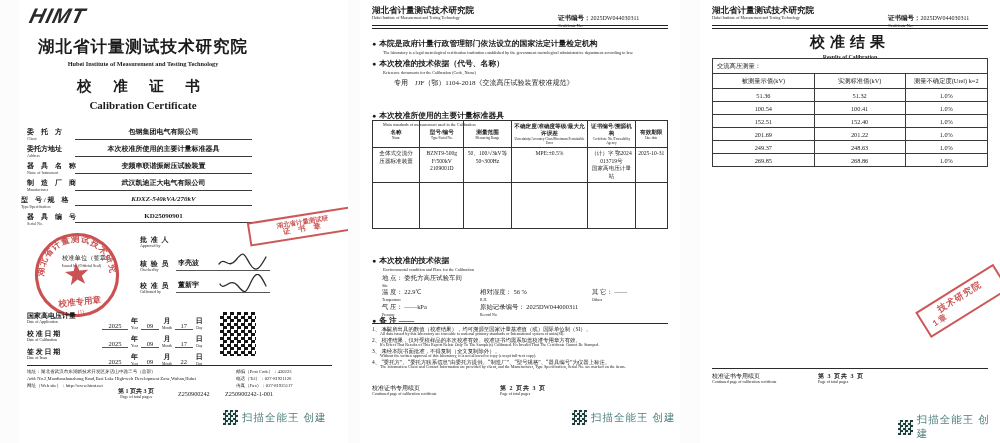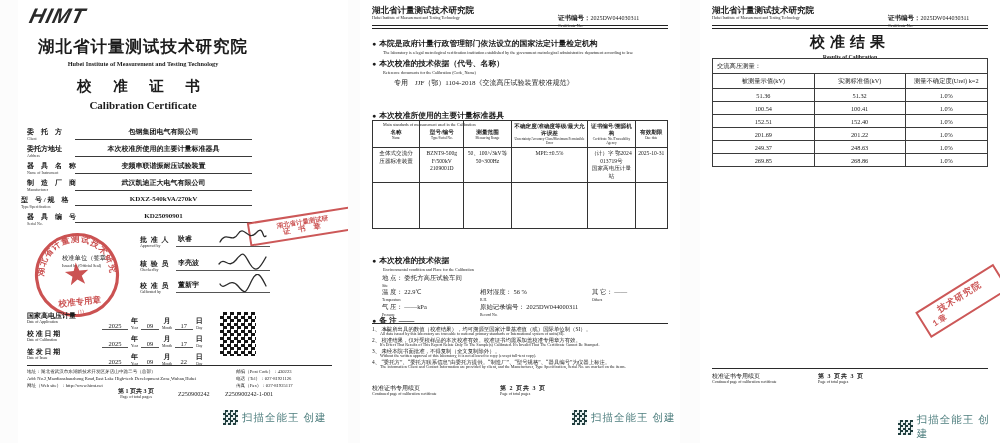--- a/index.html
+++ b/index.html
@@ -119,21 +119,21 @@
         <span class="lzh">制　造　厂　商</span>
         <span class="len">Manufacturer</span>
       </span>
     <span class="fval" style="top:0;">武汉凯迪正大电气有限公司</span>
   </div>
   <div class="abs" style="top:195px;left:0;width:330px;">
     <span class="flabel abs" style="left:3px;top:0;">
         <span class="lzh">型　号 / 规　格</span>
         <span class="len">Type/Specification</span>
       </span>
-    <span class="fval" style="top:0;">KDXZ-540kVA/270kV</span>
+    <span class="fval" style="top:0;font-style:italic;">KDXZ-540kVA/270kV</span>
   </div>
   <div class="abs" style="top:212px;left:0;width:330px;">
     <span class="flabel abs" style="left:9px;top:0;">
         <span class="lzh">器　具　编　号</span>
         <span class="len">Serial No.</span>
       </span>
     <span class="fval" style="top:0;">KD25090901</span>
   </div>
 
   <div class="abs tight" style="left:44px;top:246px;">
@@ -153,26 +153,20 @@
 
   <div class="abs cstamp tight" style="left:230px;top:214px;width:100px;padding:2px 3px;transform:rotate(-9deg);">
     <span class="b" style="display:block;font-size:6.5px;">湖北省计量测试研</span>
     <span class="b" style="display:block;font-size:7.5px;letter-spacing:3px;">证 书 章</span>
   </div>
 
   <div class="abs sigrole tight" style="left:122px;top:236px;">
       <span class="lzh">批 准 人</span>
       <span class="len">Approved by</span>
     </div>
-  <div class="abs sigline" style="left:158px;top:226px;width:94px;">
-    <span class="signame abs" style="left:2px;bottom:2px;">耿睿</span>
-    <svg class="sigsvg" width="52" height="20" viewBox="0 0 52 20">
-        <path d="M4 14 C10 2 16 16 22 6 S32 14 40 5 S46 12 50 8" fill="none" stroke="#2b2b2b" stroke-width="1.3" stroke-linecap="round"></path>
-      </svg>
-  </div>
   <div class="abs sigrole tight" style="left:122px;top:260px;">
       <span class="lzh">核 验 员</span>
       <span class="len">Checked by</span>
     </div>
   <div class="abs sigline" style="left:158px;top:250px;width:94px;">
     <span class="signame abs" style="left:2px;bottom:2px;">李亮波</span>
     <svg class="sigsvg" width="52" height="20" viewBox="0 0 52 20">
         <path d="M3 12 C9 4 12 18 20 8 S28 2 34 12 S44 16 50 5" fill="none" stroke="#2b2b2b" stroke-width="1.3" stroke-linecap="round"></path>
       </svg>
   </div>

